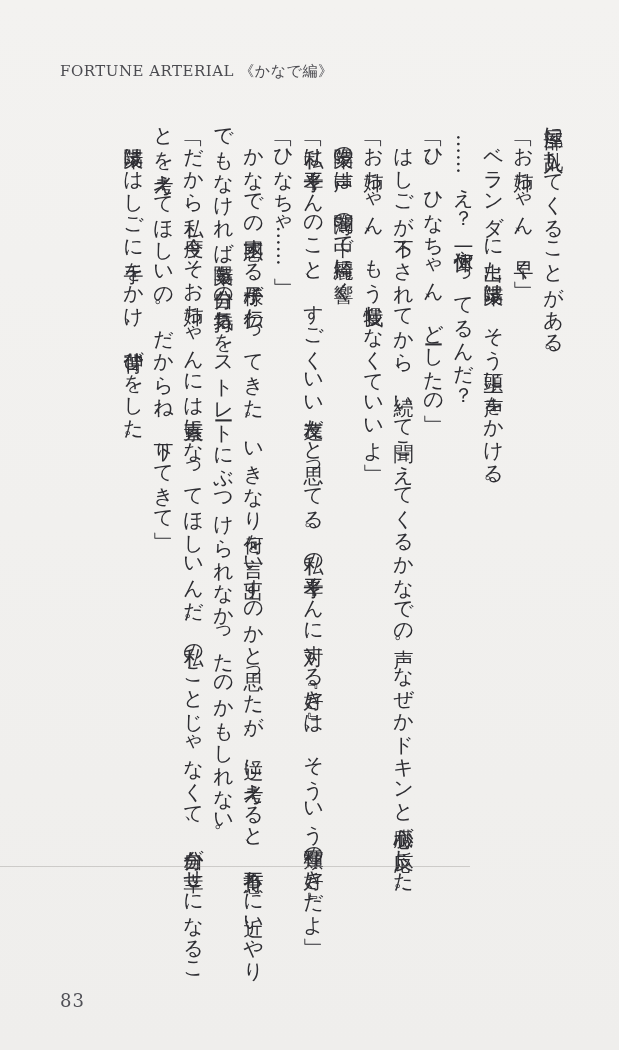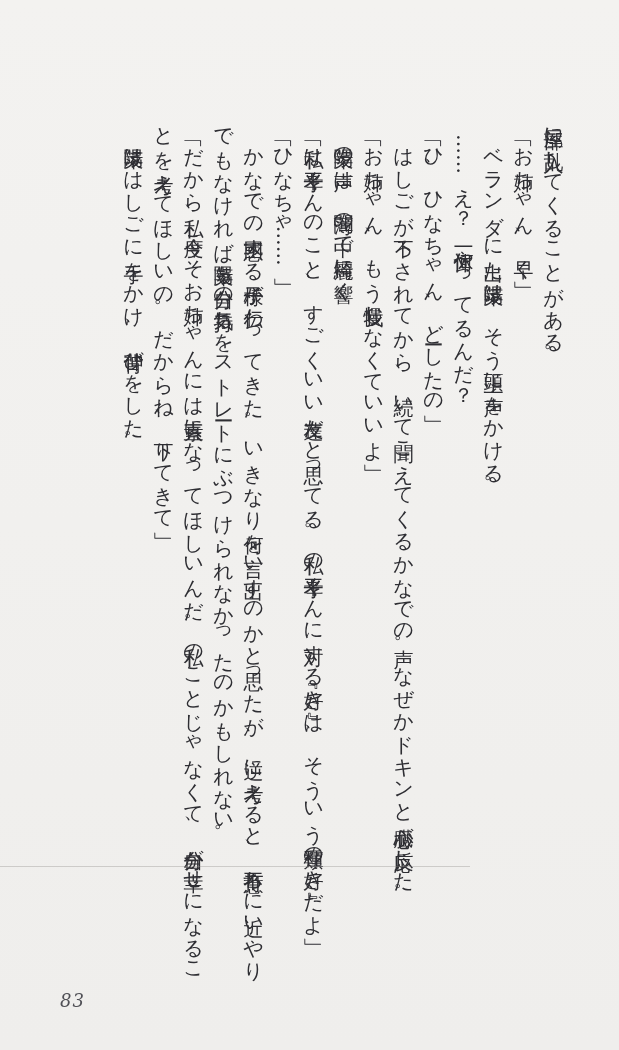--- a/index.html
+++ b/index.html
@@ -42,38 +42,38 @@
     text-indent: 1em;
   }
   .para.no-indent {
     text-indent: 0;
   }
   .page-number {
     position: absolute;
     left: 60px;
     top: 990px;
     font-size: 18px;
-    font-style: italic;
     color: #505056;
     letter-spacing: 1px;
   }
   .scan-line {
     position: absolute;
     left: 0;
     top: 866px;
     width: 470px;
     height: 1px;
     background: rgba(140, 138, 134, 0.35);
   }
 </style>
 </head>
 <body>
 
 <div class="page">
 
+  <div class="running-header">FORTUNE ARTERIAL 《かなで編》</div>
 
   <div class="text-block">
     <p class="para no-indent">部屋に乱入してくることがある。</p>
     <p class="para">「お姉ちゃん、早く」</p>
     <p class="para">ベランダに出た陽菜は、そう頭上に声をかける。</p>
     <p class="para">……え？　一体何やってるんだ？</p>
     <p class="para">「ひ、ひなちゃん、どーしたの」</p>
     <p class="para">はしごが下ろされてから、続いて聞こえてくるかなでの声。なぜかドキンと心臓が反応した。</p>
     <p class="para">「お姉ちゃん、もう我慢しなくていいよ」</p>
     <p class="para">陽菜の声は、薄闇の中で綺麗に響く。</p>

